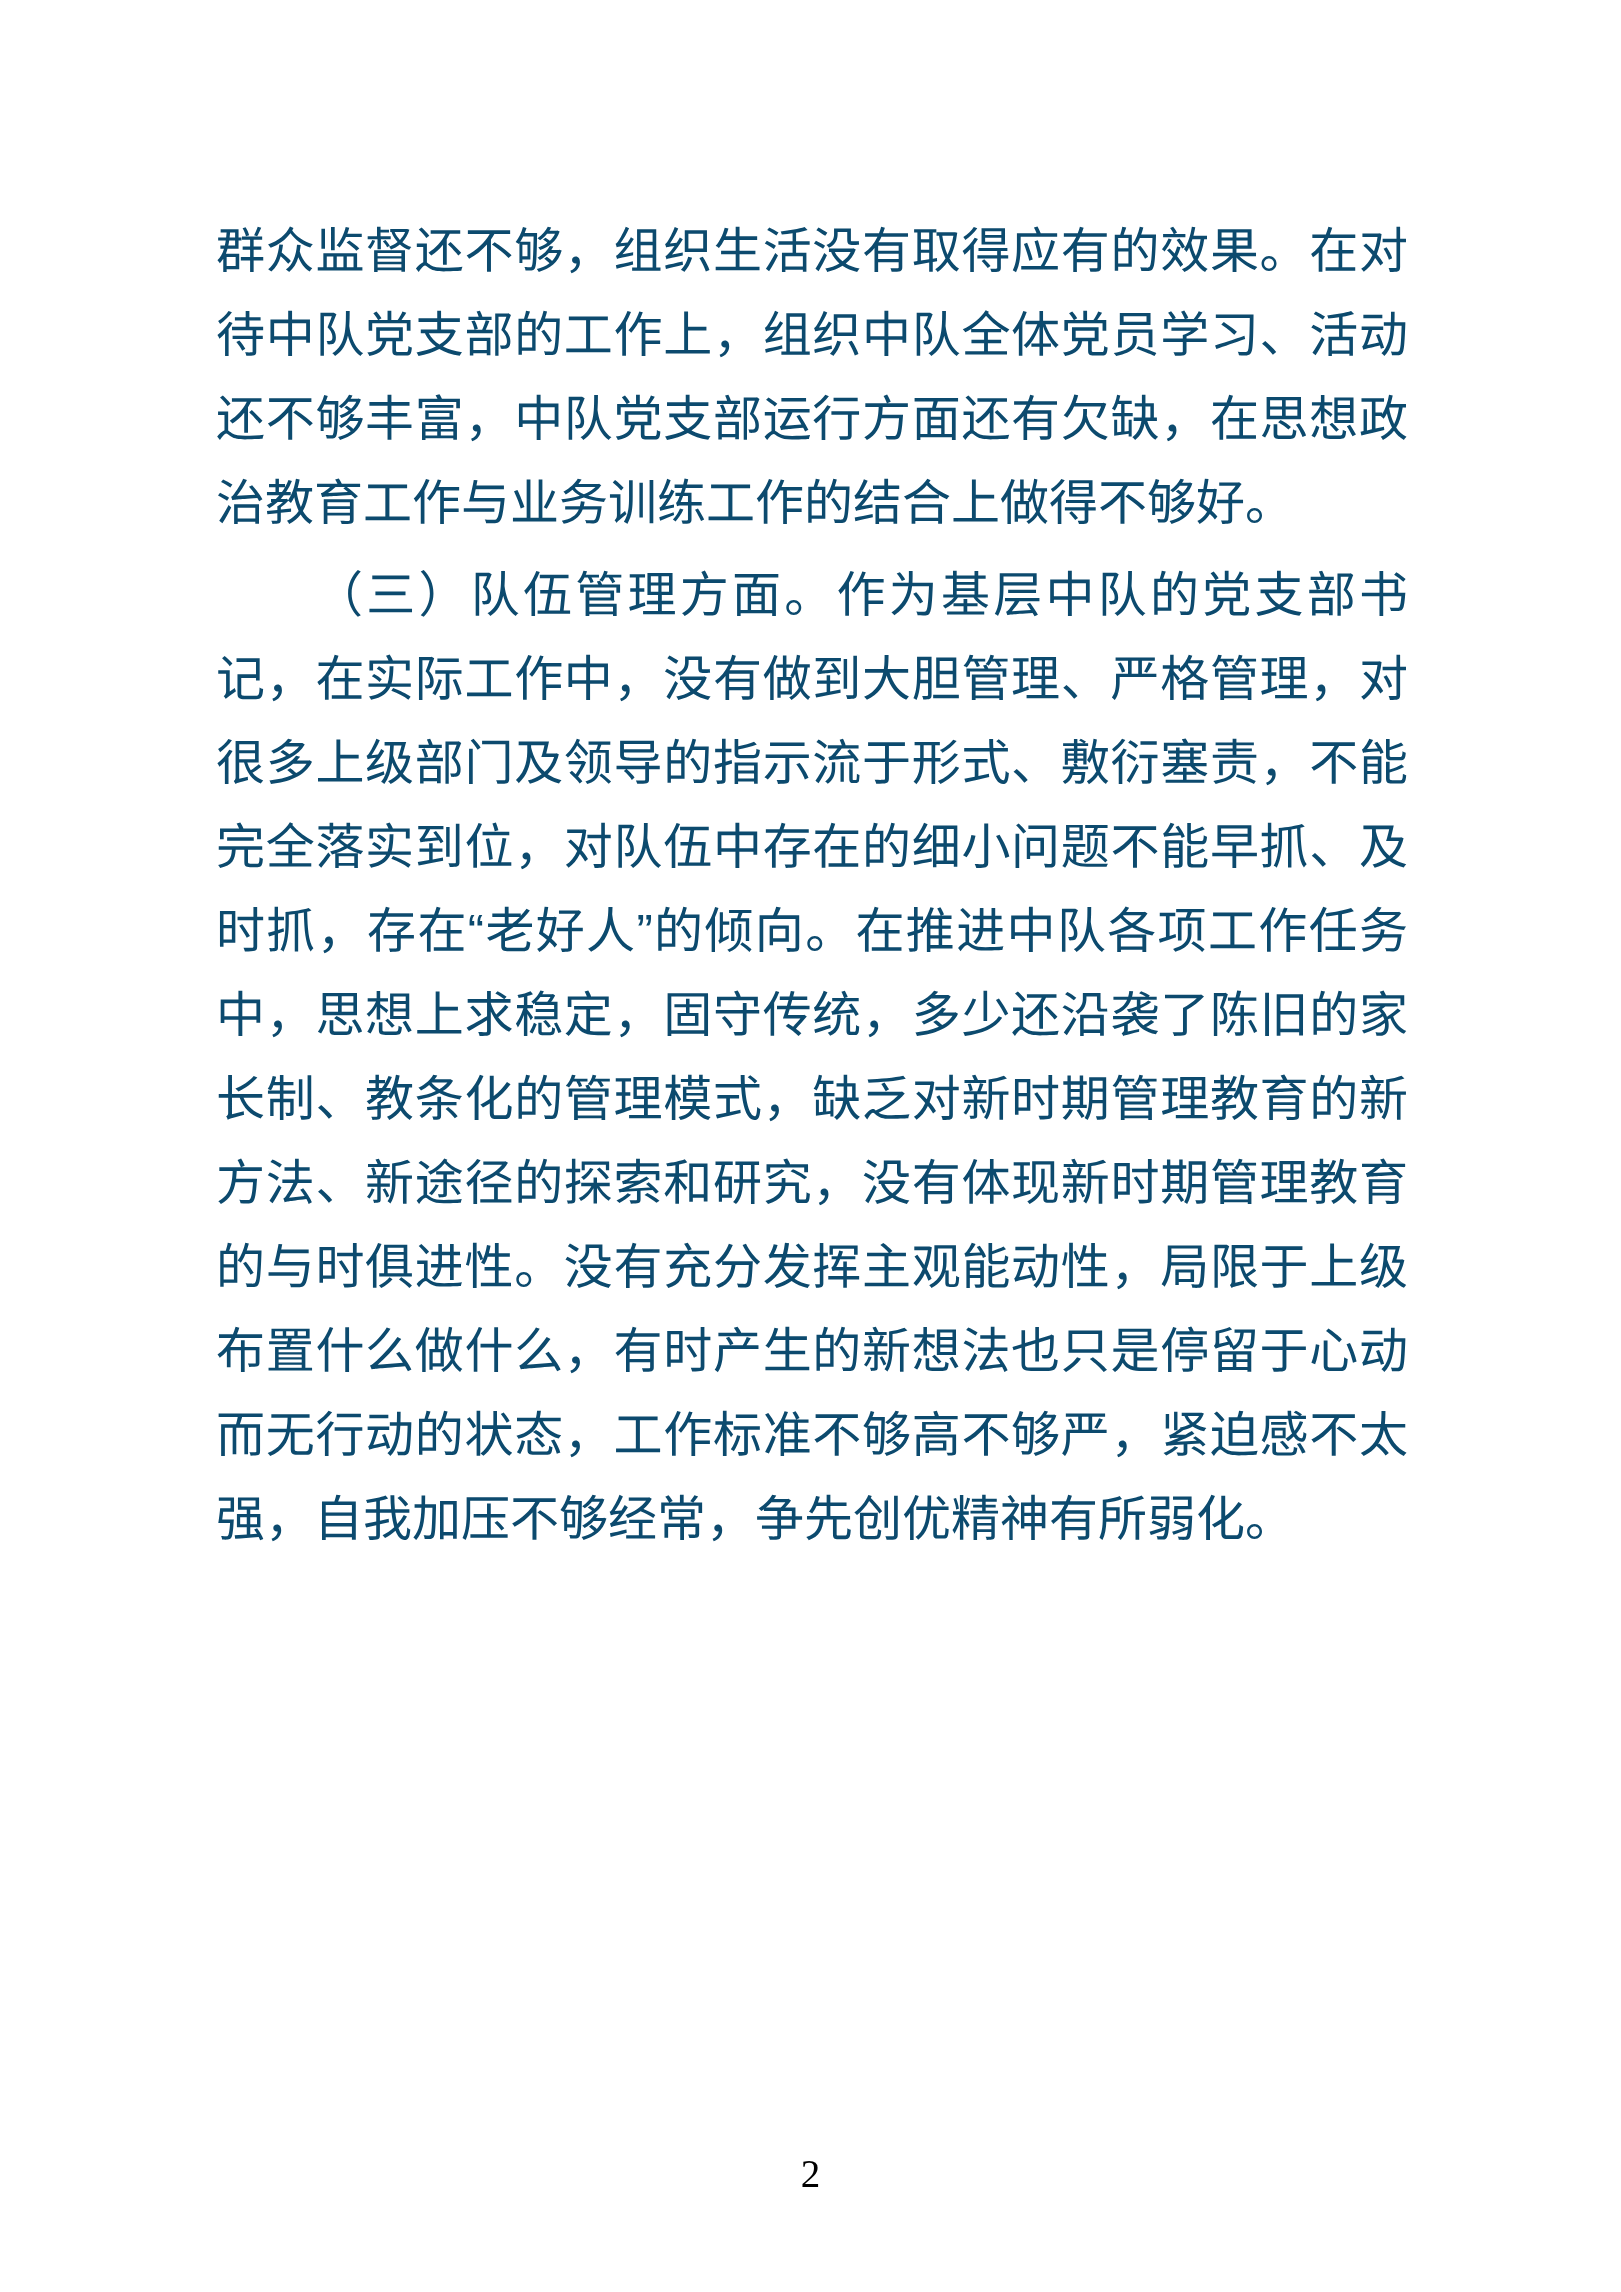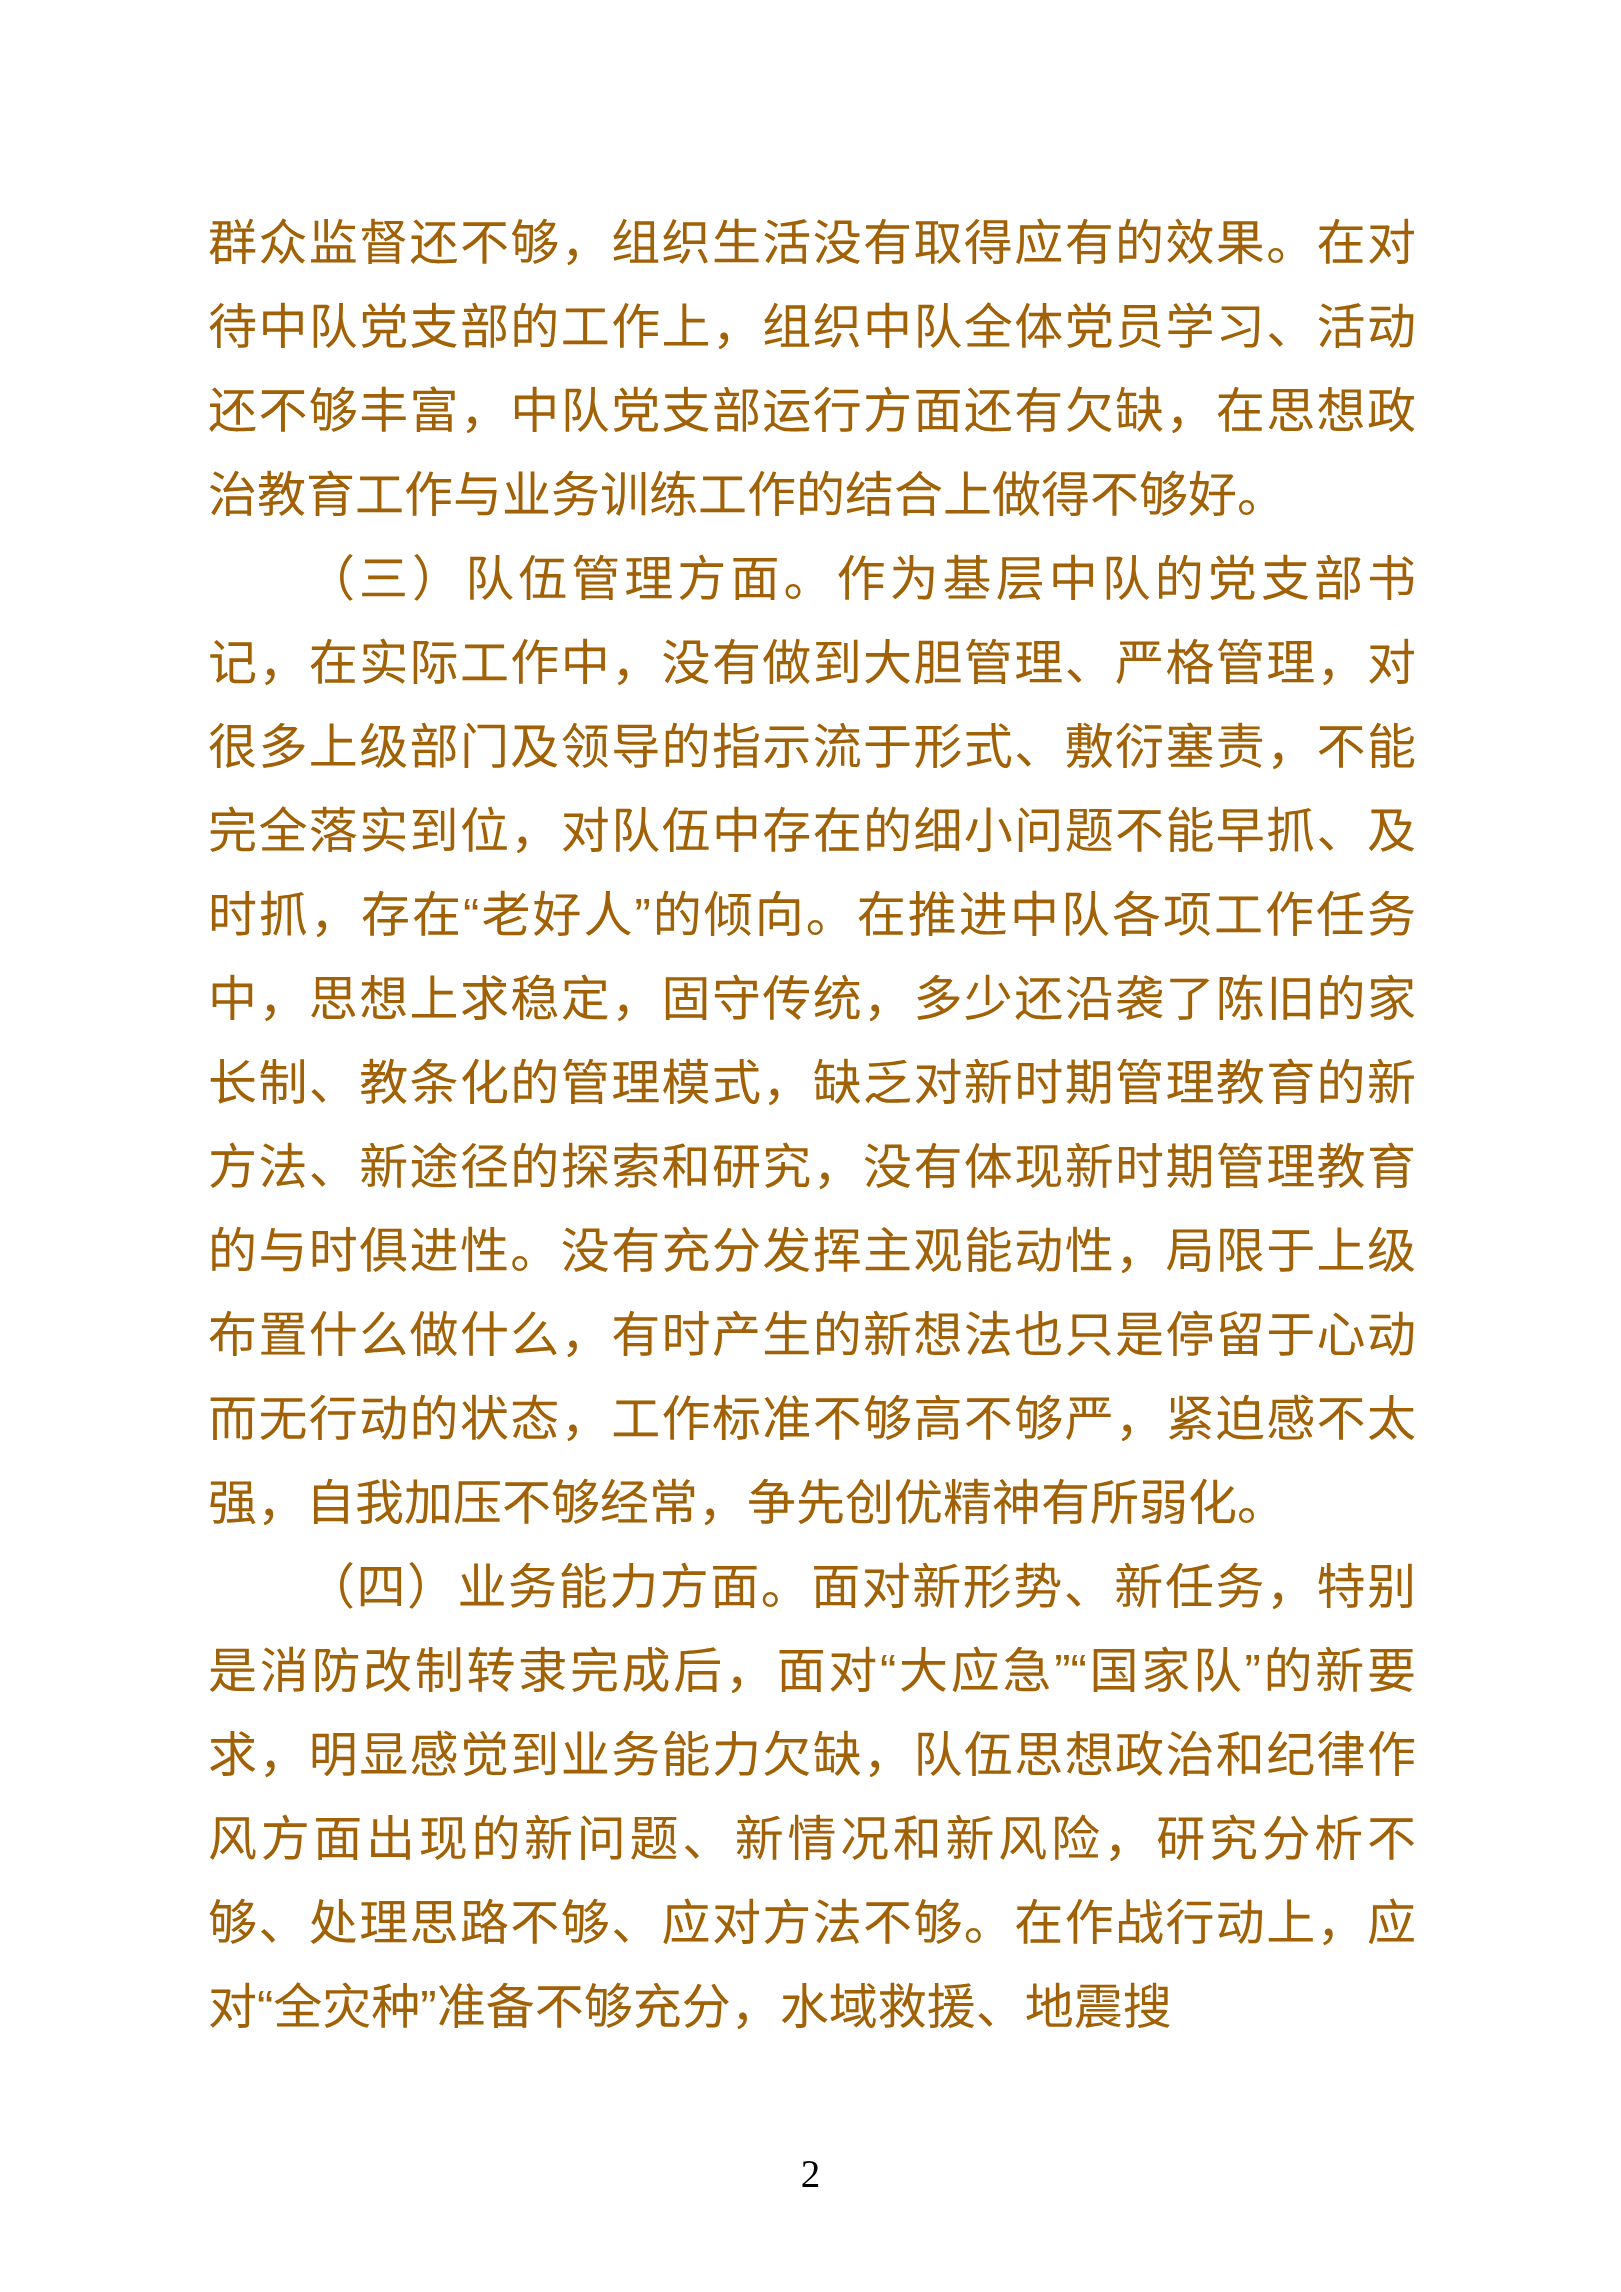--- a/index.html
+++ b/index.html
@@ -20,28 +20,28 @@
     overflow: hidden;
     box-sizing: border-box;
   }
   .page-body {
     position: absolute;
     left: 208px;
     top: 201px;
     width: 1208px;
   }
   .para {
-    margin: 0;
+    margin: 8px;
     font-size: 49px;
     line-height: 84px;
     text-align: justify;
     text-justify: inter-ideograph;
     letter-spacing: 0;
     font-weight: 400;
-    color: #a16207;
+    color: #0c4a6e;
     -webkit-font-feature-settings: "halt" 0;
   }
   .para.indent {
     text-indent: 2em;
   }
   .page-number {
     position: absolute;
     left: 0;
     right: 0;
     top: 2150px;
@@ -55,19 +55,18 @@
 </head>
 <body>
 
 <div class="page">
 
   <div class="page-body">
     <p class="para">群众监督还不够，组织生活没有取得应有的效果。在对待中队党支部的工作上，组织中队全体党员学习、活动还不够丰富，中队党支部运行方面还有欠缺，在思想政治教育工作与业务训练工作的结合上做得不够好。</p>
 
     <p class="para indent">（三）队伍管理方面。作为基层中队的党支部书记，在实际工作中，没有做到大胆管理、严格管理，对很多上级部门及领导的指示流于形式、敷衍塞责，不能完全落实到位，对队伍中存在的细小问题不能早抓、及时抓，存在“老好人”的倾向。在推进中队各项工作任务中，思想上求稳定，固守传统，多少还沿袭了陈旧的家长制、教条化的管理模式，缺乏对新时期管理教育的新方法、新途径的探索和研究，没有体现新时期管理教育的与时俱进性。没有充分发挥主观能动性，局限于上级布置什么做什么，有时产生的新想法也只是停留于心动而无行动的状态，工作标准不够高不够严，紧迫感不太强，自我加压不够经常，争先创优精神有所弱化。</p>
 
-    <p class="para indent">（四）业务能力方面。面对新形势、新任务，特别是消防改制转隶完成后，面对“大应急”“国家队”的新要求，明显感觉到业务能力欠缺，队伍思想政治和纪律作风方面出现的新问题、新情况和新风险，研究分析不够、处理思路不够、应对方法不够。在作战行动上，应对“全灾种”准备不够充分，水域救援、地震搜</p>
   </div>
 
   <div class="page-number">2</div>
 
 </div>
 
 
 </body></html>

